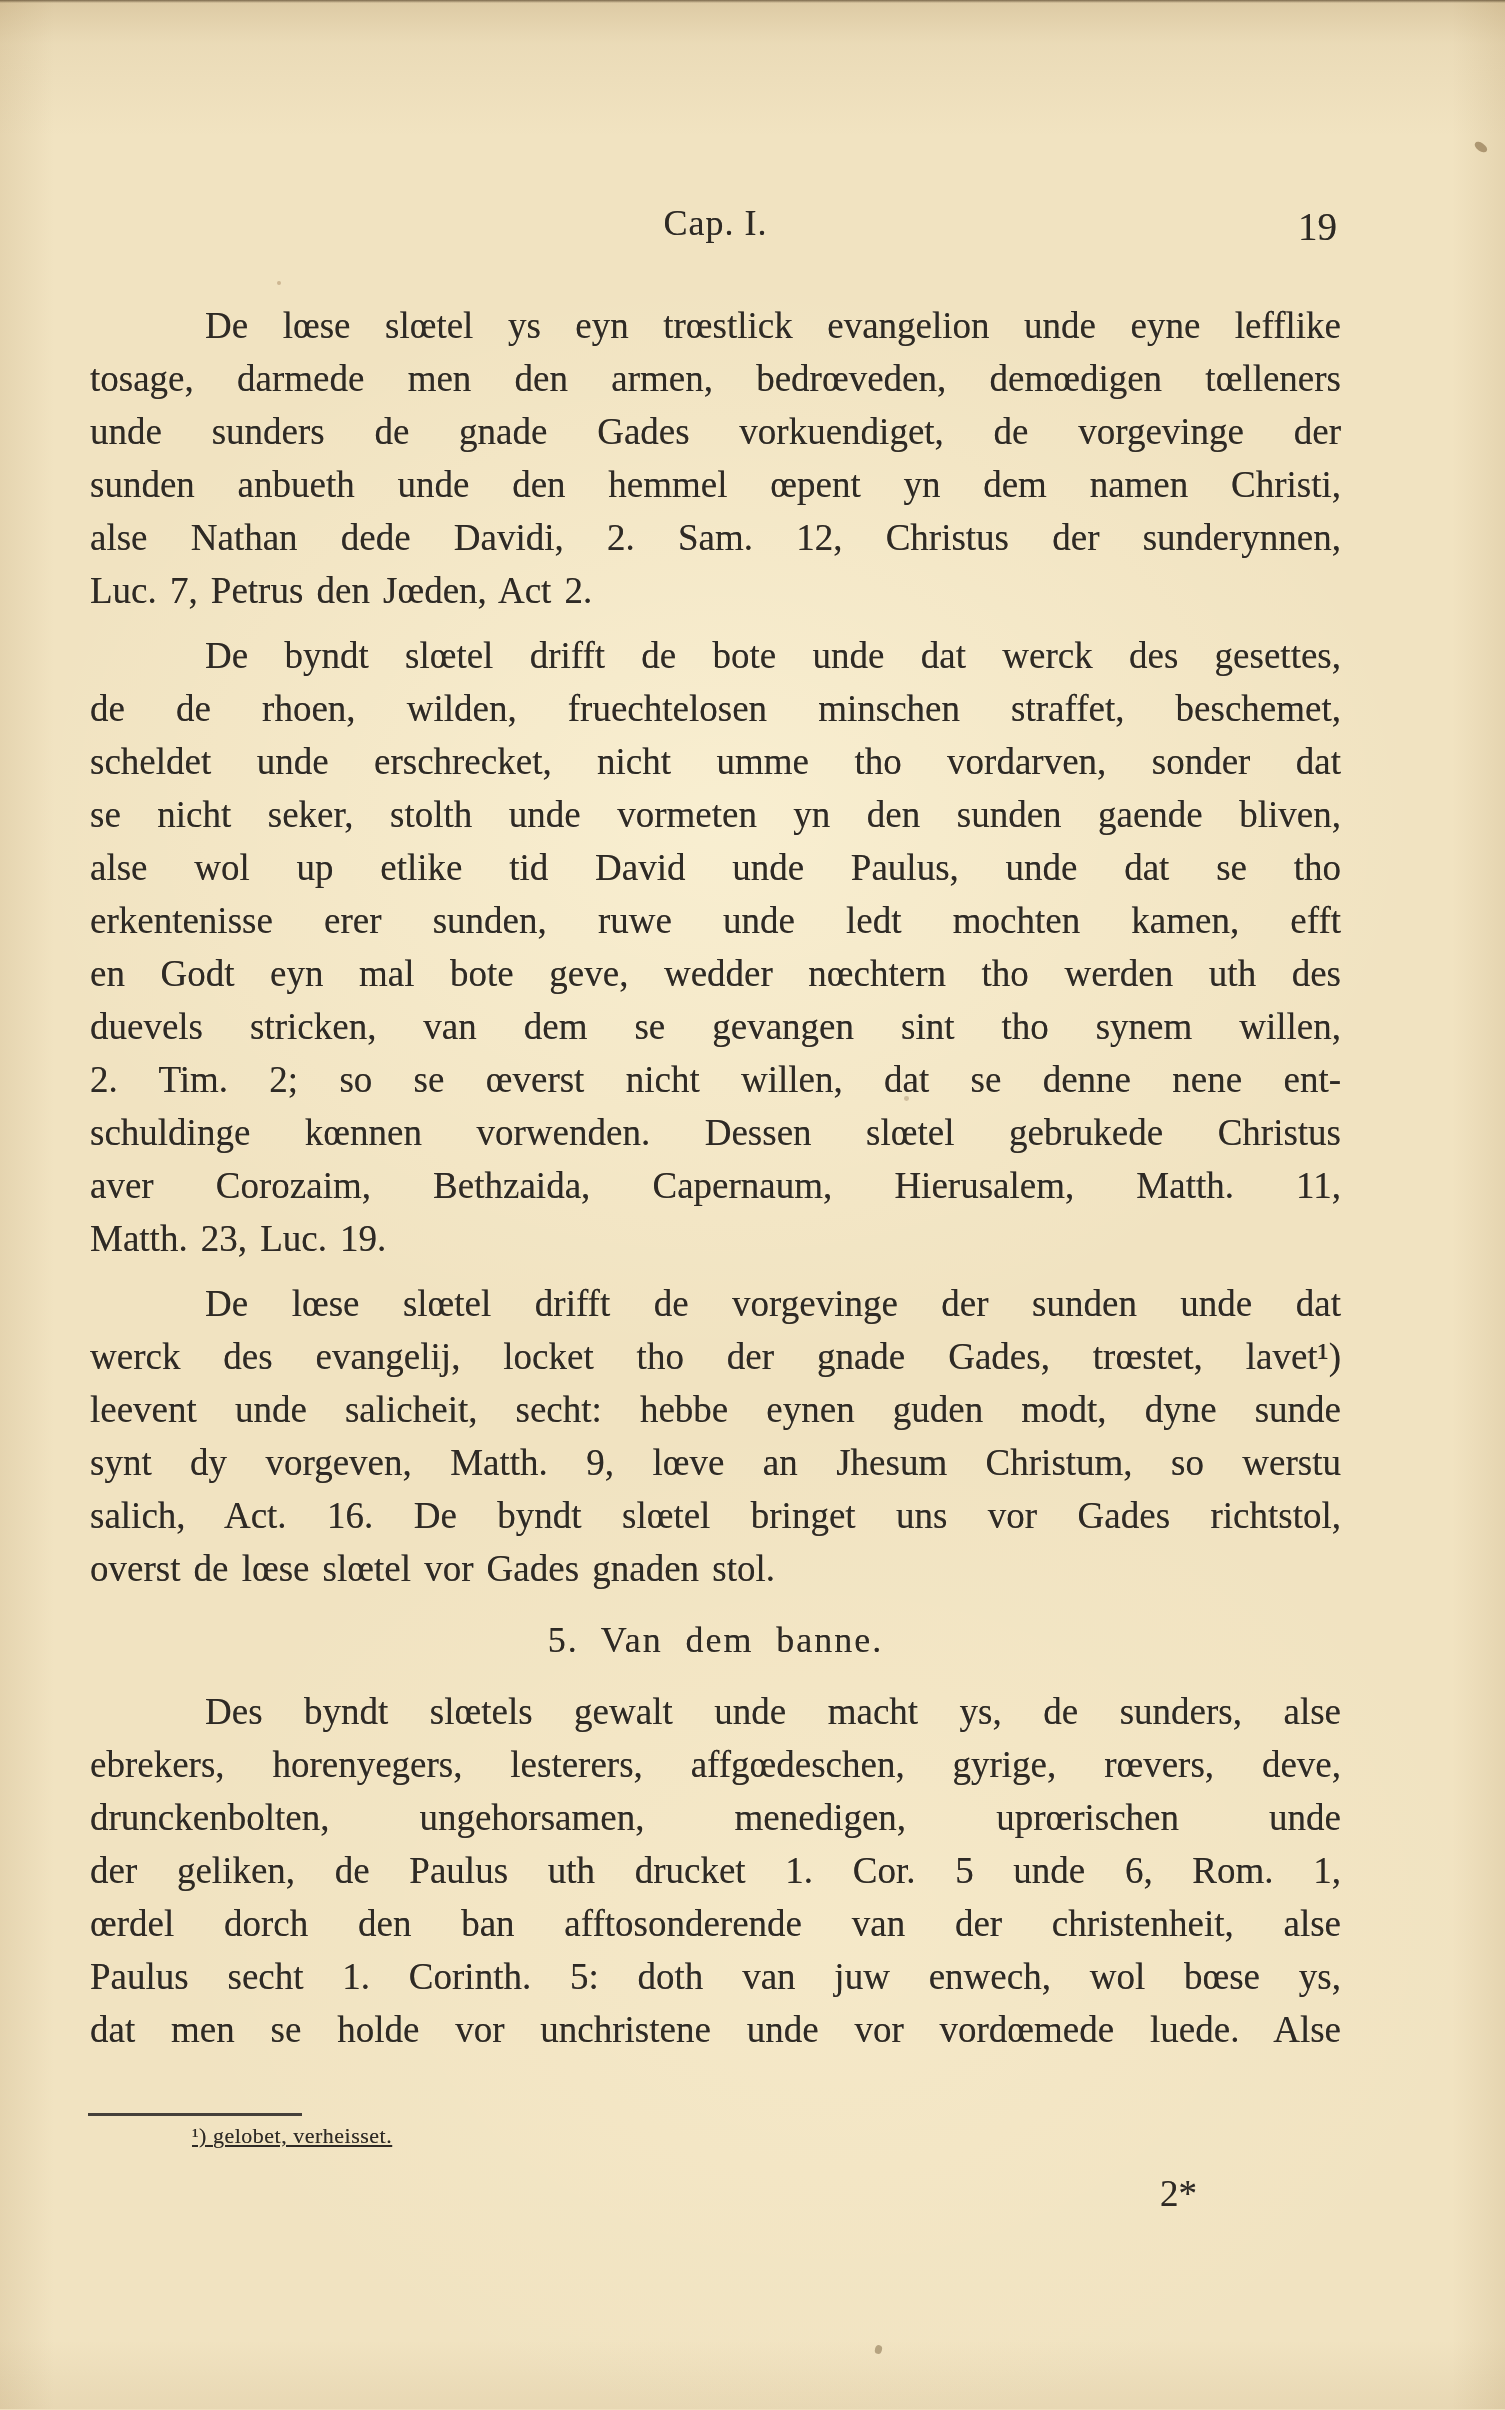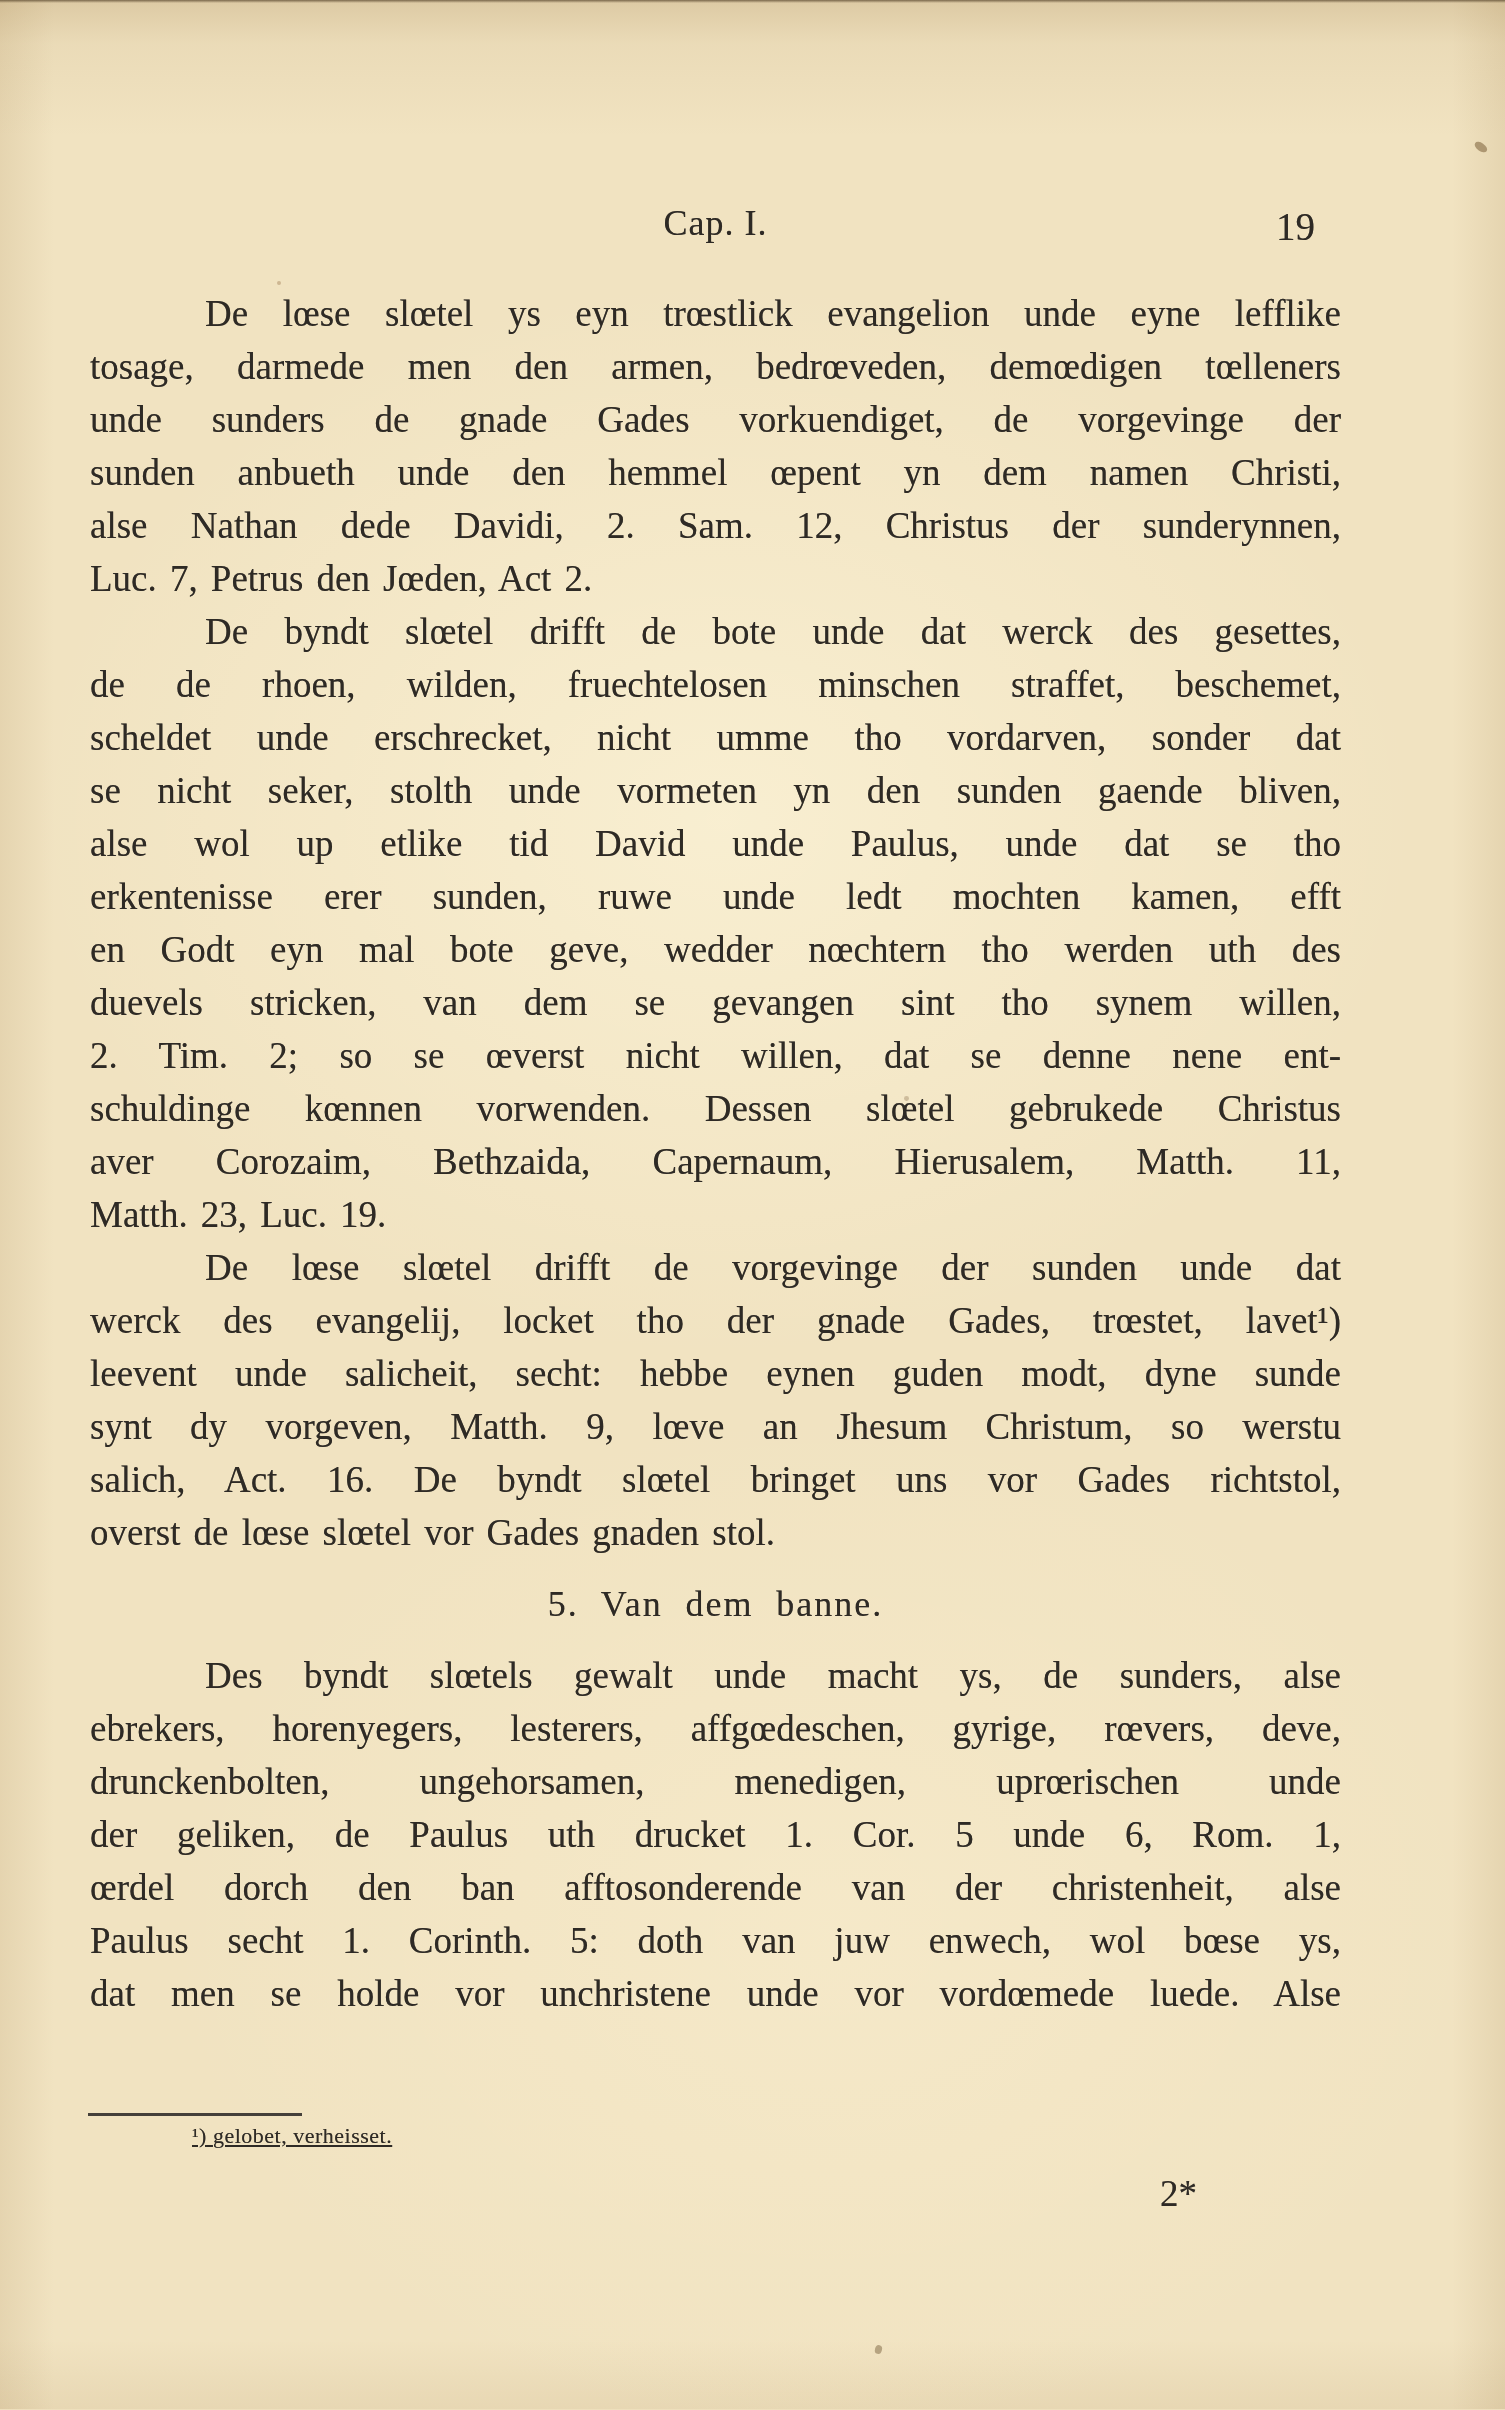--- a/index.html
+++ b/index.html
@@ -28,36 +28,36 @@
   }
   .running-header {
     position: absolute; left: 90px; top: 202px; width: 1251px; height: 49px;
   }
   .chapter-label {
     position: absolute; left: 0; width: 100%;
     text-align: center; font-size: 36px; letter-spacing: 1px;
     text-shadow: 0 0 0.6px rgba(46,42,37,.55);
   }
   .page-number {
-    position: absolute; right: 26px; top: 2px;
+    position: absolute; right: 4px; top: 2px;
     font-size: 39px;
     text-shadow: 0 0 0.6px rgba(46,42,37,.55);
   }
   .text-block {
     position: absolute; left: 90px; top: 287px; width: 1251px;
     font-size: 37px; line-height: 53px;
     text-shadow: 0 0 0.6px rgba(46,42,37,.55);
   }
   .line {
     text-align: justify; text-align-last: justify;
     word-spacing: 3.9px;
     white-space: nowrap;
   }
   .line.flush { text-align-last: left; }
-  .line.indent { text-indent: 115px; }
+  .line.indent { text-indent: 115px; margin-top: 12px; }
   .heading {
     margin: 18.6px 0;
     text-align: left; text-align-last: center;
     font-size: 36px; line-height: 53px;
     letter-spacing: 2px; word-spacing: 11.8px;
   }
   .footnote-rule {
     position: absolute; left: 88px; top: 2113px;
     width: 214px; height: 2.9px; background: #45403a;
   }

